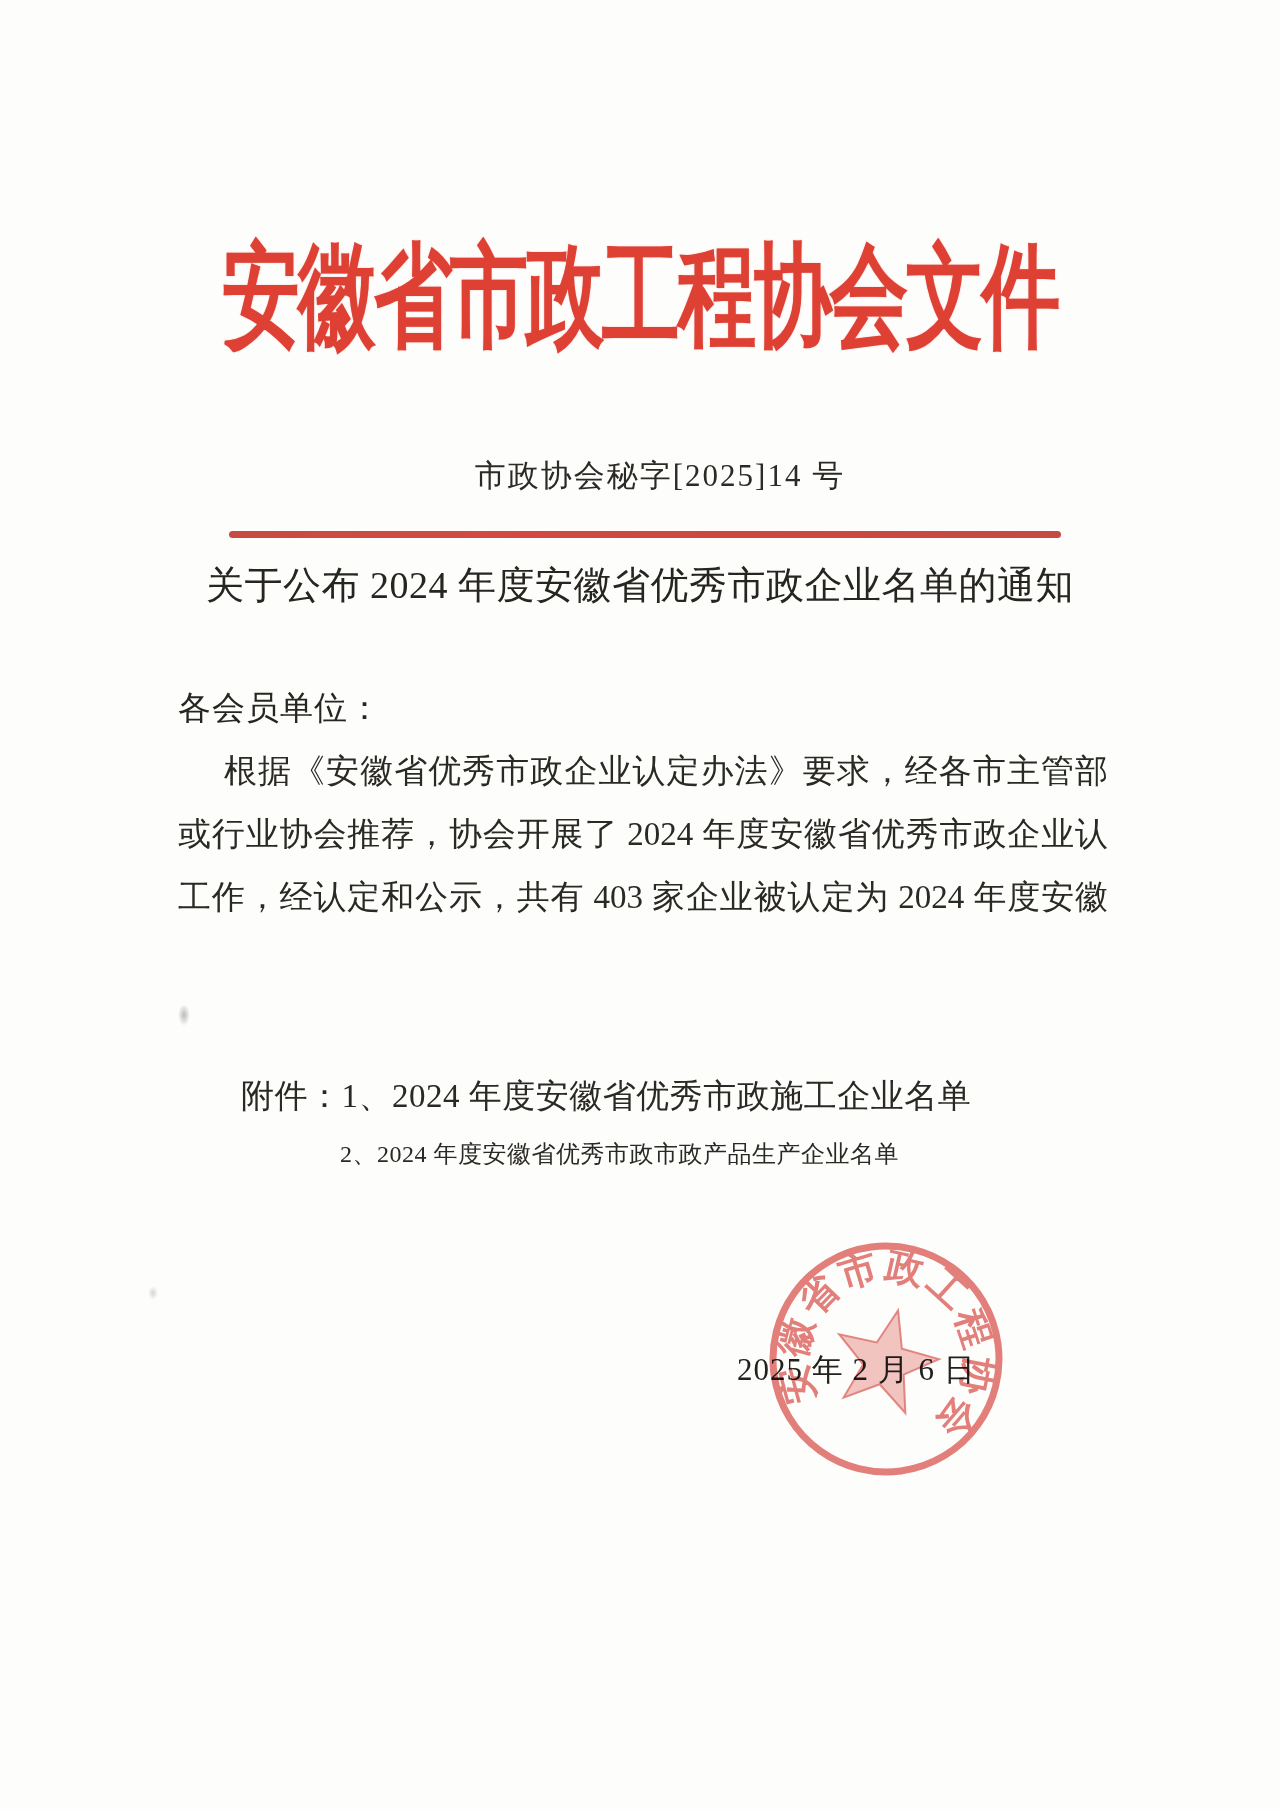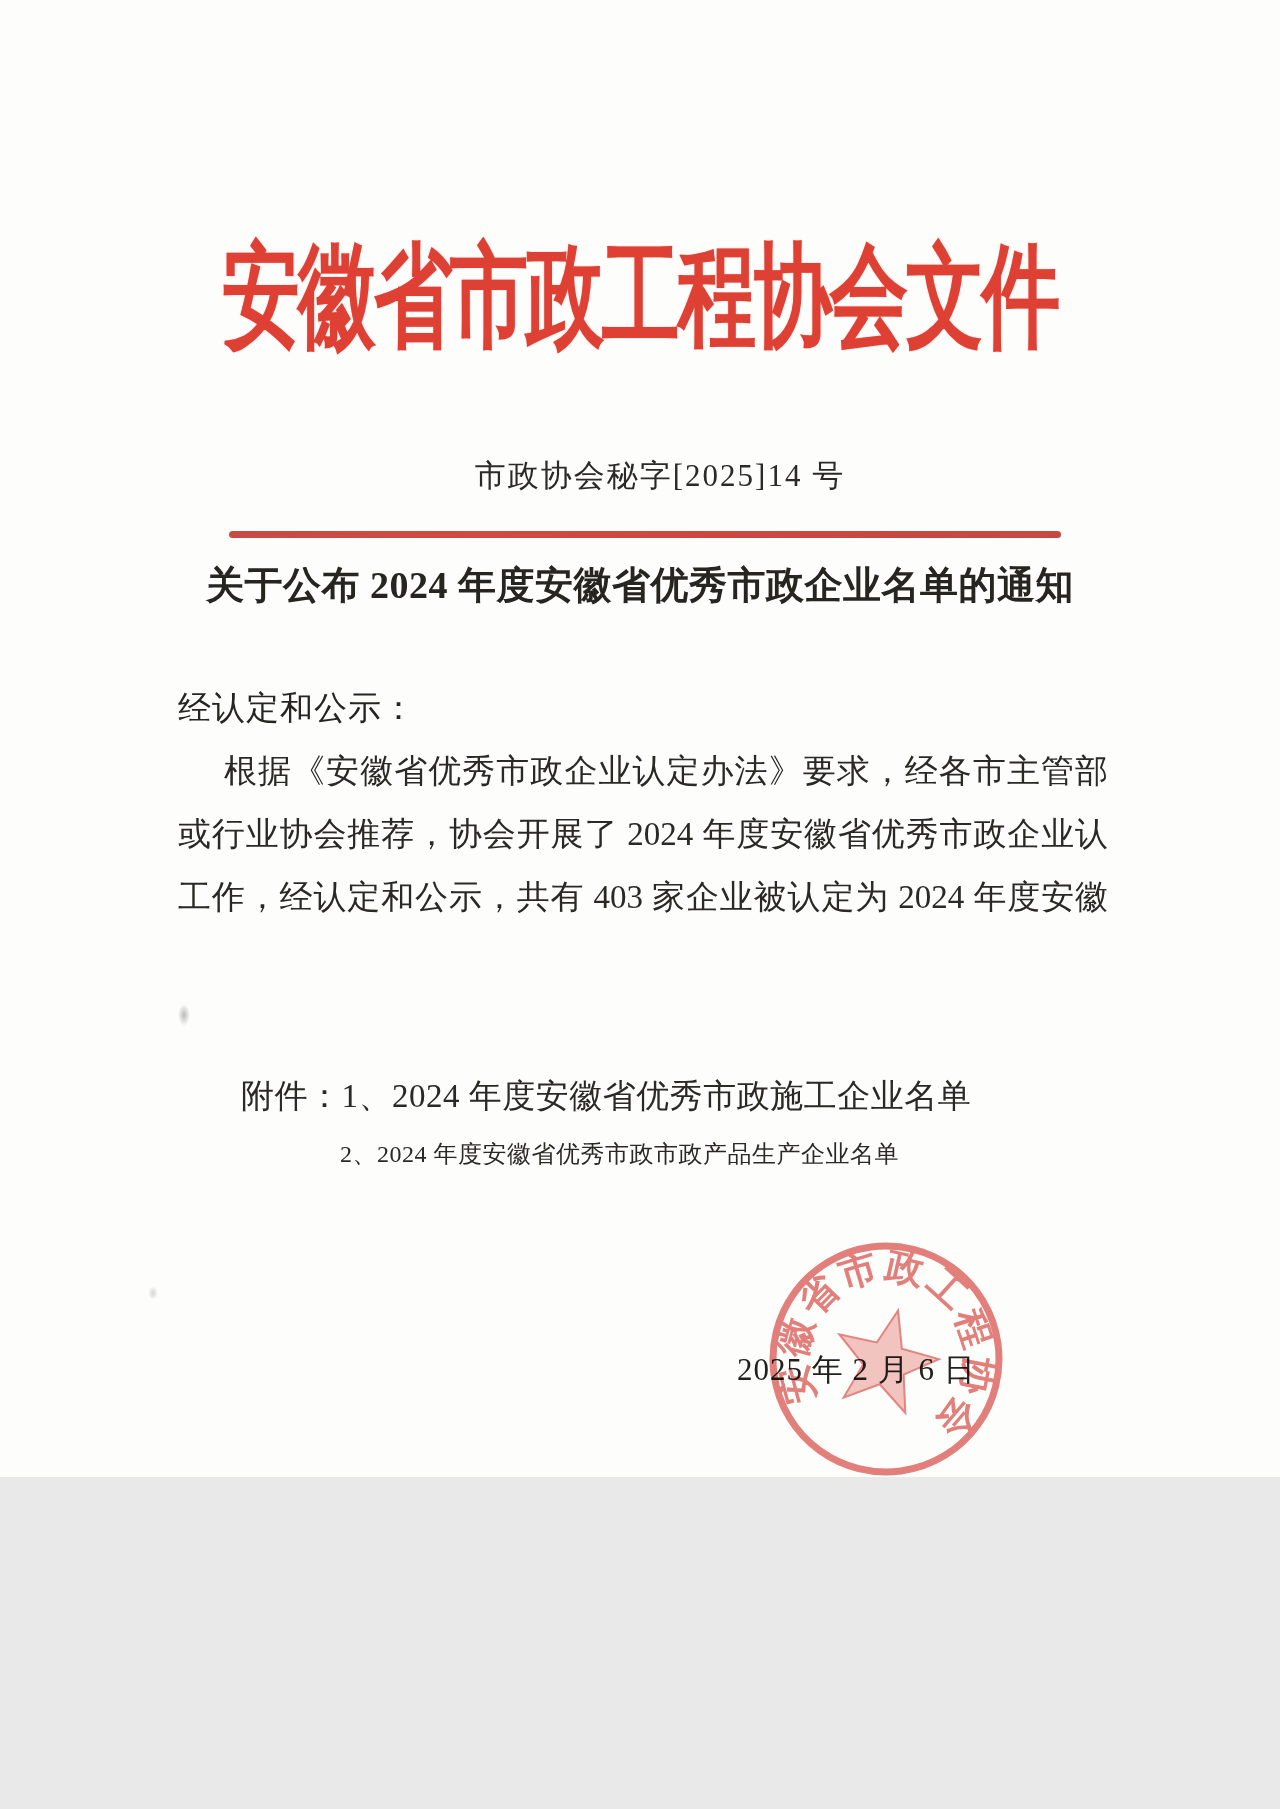--- a/index.html
+++ b/index.html
@@ -1,18 +1,18 @@
 <!DOCTYPE html>
 <html><head>
 <meta charset="utf-8">
 <style>
   html,body{margin:0;padding:0;background:#e9e9e9;}
   .page{
     position:relative;
-    width:1280px;height:1477px;
+    width:1280px;height:1809px;
     margin:0 auto;
     background:#fdfdfc;
     overflow:hidden;
     font-family:"Liberation Serif","DejaVu Serif",serif;
     color:#25241f;
   }
   
   .org-title{
     position:absolute;top:222px;left:0;right:0;
     text-align:center;
@@ -34,21 +34,21 @@
   }
   .red-divider{
     position:absolute;top:531px;left:229px;
     width:832px;height:7px;
     background:linear-gradient(90deg,#c84b43,#d24a41 30%,#cc4740 70%,#c64a44);
     border-radius:4px;
   }
   .notice-title{
     position:absolute;top:560px;left:0;right:0;
     text-align:center;
-    font-size:38px;font-weight:bold;
+    font-size:38px;font-weight:normal;
     letter-spacing:.5px;
     color:#262520;
     white-space:nowrap;
   }
   .salutation{
     position:absolute;top:686px;left:178px;
     font-size:33px;
     letter-spacing:1px;
     color:#262520;
   }
@@ -106,21 +106,21 @@
 <div class="page">
 
   <div class="org-title">安徽省市政工程协会文件</div>
 
   <div class="doc-number">市政协会秘字[2025]14 号</div>
 
   <div class="red-divider"></div>
 
   <div class="notice-title">关于公布 2024 年度安徽省优秀市政企业名单的通知</div>
 
-  <div class="salutation">经认定和公示：</div>
+  <div class="salutation">各会员单位：</div>
 
   <div class="body-paragraph">
     <div class="pline jline indent">根据《安徽省优秀市政企业认定办法》要求，经各市主管部门</div>
     <div class="pline jline">或行业协会推荐，协会开展了 2024 年度安徽省优秀市政企业认定</div>
     <div class="pline jline">工作，经认定和公示，共有 403 家企业被认定为 2024 年度安徽省</div>
   </div>
 
   <div class="attachment-line-1">附件：1、2024 年度安徽省优秀市政施工企业名单</div>
 
   <div class="attachment-line-2">2、2024 年度安徽省优秀市政市政产品生产企业名单</div>

